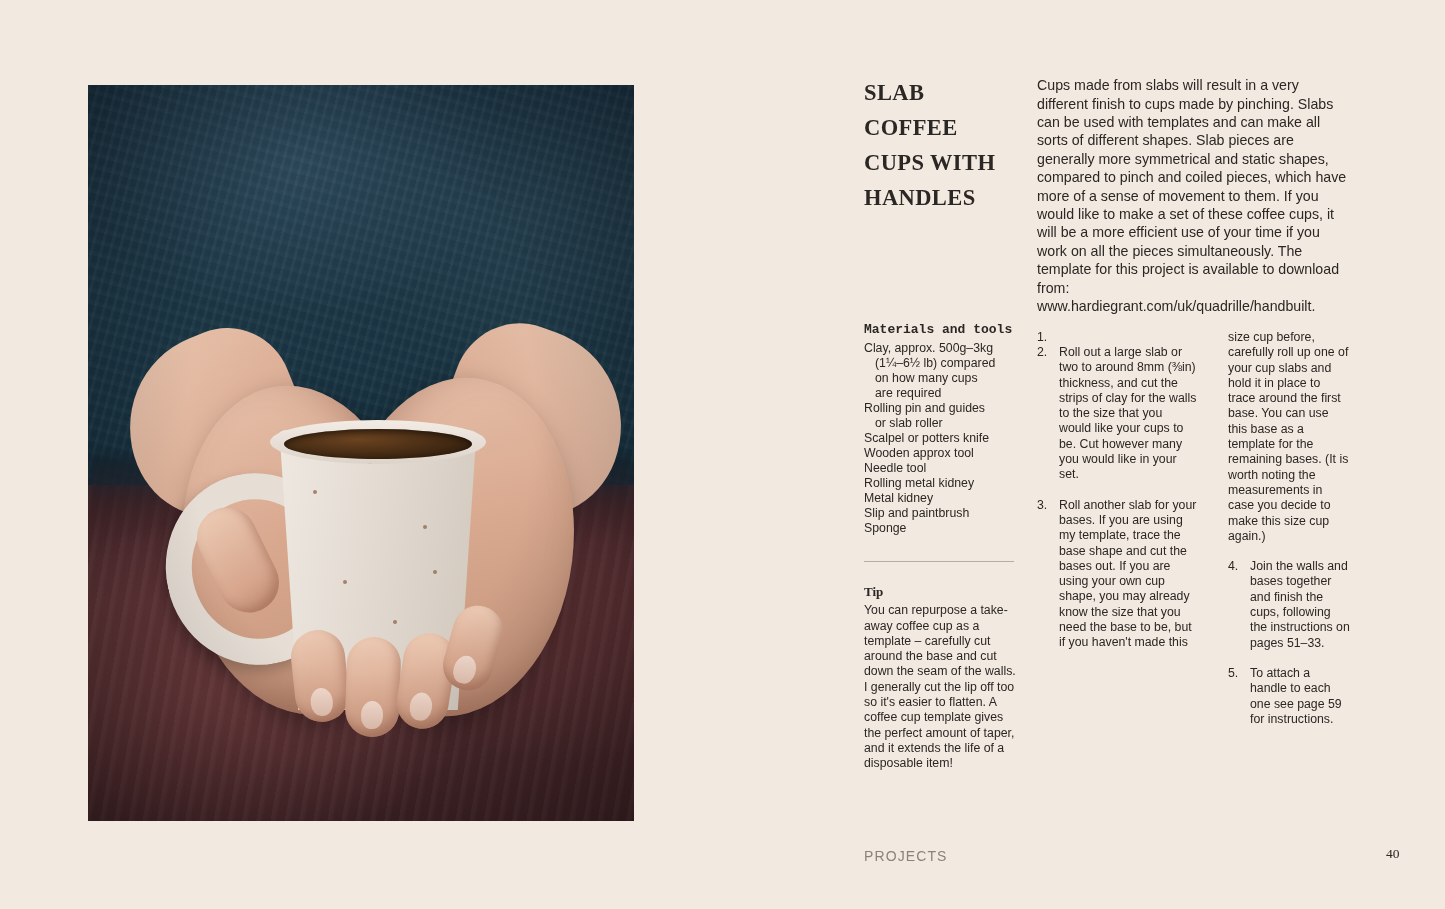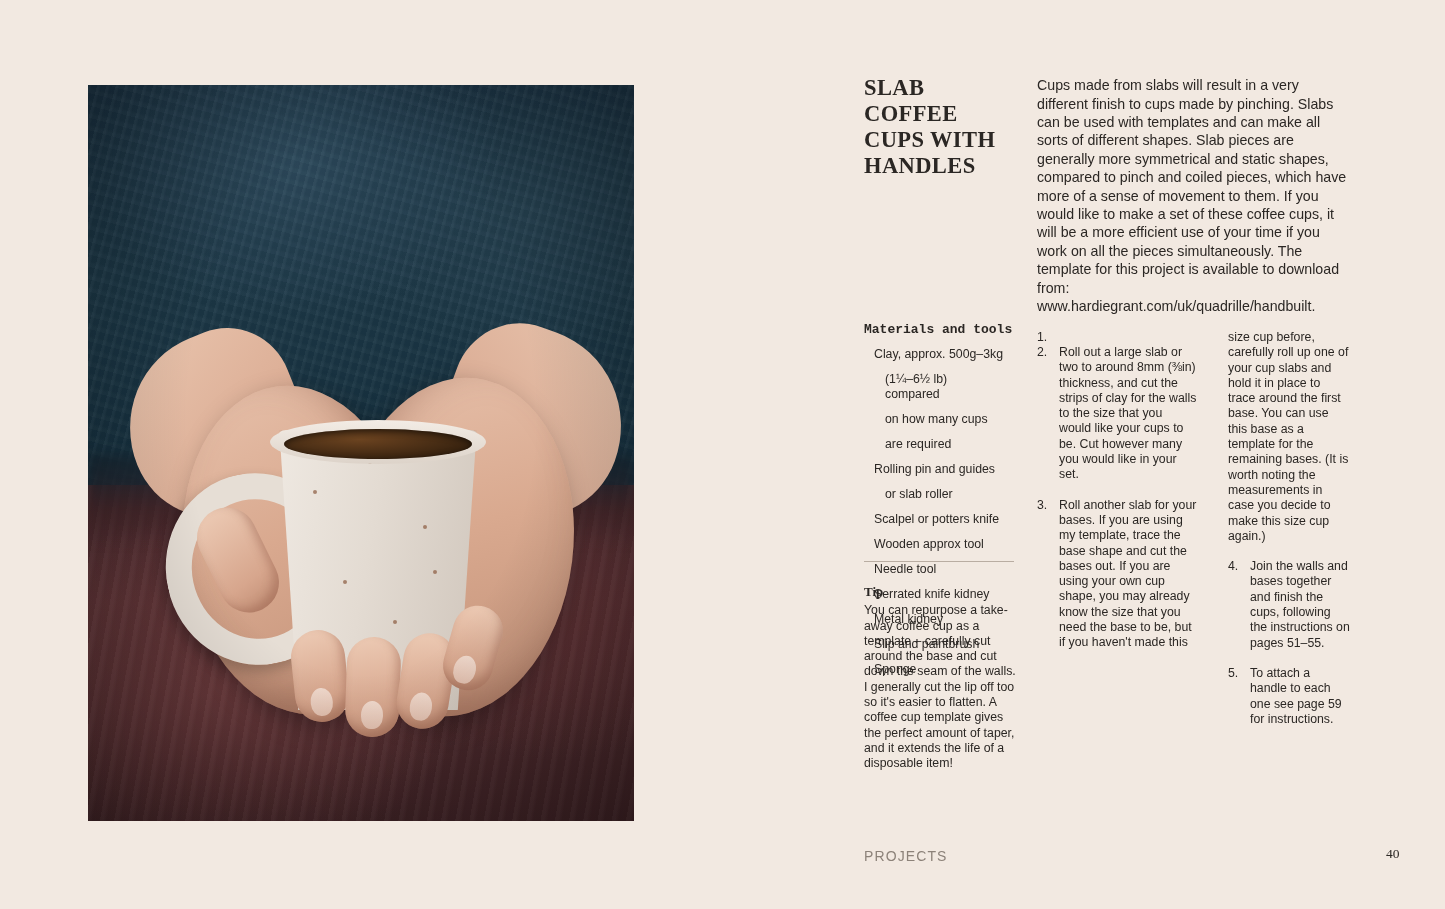--- a/index.html
+++ b/index.html
@@ -186,21 +186,21 @@
   }
 
   
   .title {
     position: absolute;
     left: 864px;
     top: 60px;
     width: 155px;
     font-family: "Liberation Serif", serif;
     font-size: 22.5px;
-    line-height: 26px;
+    line-height: 35px;
     letter-spacing: 0.4px;
     color: #2b2724;
   }
   .intro {
     position: absolute;
     left: 1037px;
     top: 62px;
     width: 310px;
     font-family: "Liberation Sans", sans-serif;
     font-size: 14.2px;
@@ -223,21 +223,21 @@
     font-family: Liberation Mono, monospace;
     font-size: 13px;
     font-weight: bold;
   }
   .materials ul {
     list-style: none;
     margin: 0;
     padding: 0;
   }
   .materials li {
-    margin: 10px;
+    margin: 0;
     padding: 0;
   }
   .materials li.indent {
     padding-left: 11px;
   }
 
   .divider {
     position: absolute;
     left: 864px;
     top: 561px;
@@ -365,21 +365,21 @@
     <ul>
       <li>Clay, approx. 500g–3kg</li>
       <li class="indent">(1¼–6½ lb) compared</li>
       <li class="indent">on how many cups</li>
       <li class="indent">are required</li>
       <li>Rolling pin and guides</li>
       <li class="indent">or slab roller</li>
       <li>Scalpel or potters knife</li>
       <li>Wooden approx tool</li>
       <li>Needle tool</li>
-      <li>Serrated knife kidney</li>
+      <li>Rolling metal kidney</li>
       <li>Metal kidney</li>
       <li>Slip and paintbrush</li>
       <li>Sponge</li>
     </ul>
   </div>
 
   <div class="divider"></div>
 
   <div class="tip">
     <h3>Tip</h3>
@@ -397,21 +397,21 @@
     <div class="step">
       <span class="num">3.</span>
       <span class="txt">Roll another slab for your bases. If you are using my template, trace the base shape and cut the bases out. If you are using your own cup shape, you may already know the size that you need the base to be, but if you haven't made this</span>
     </div>
   </div>
 
   <div class="steps-col col-b">
     <div class="cont-para">size cup before, carefully roll up one of your cup slabs and hold it in place to trace around the first base. You can use this base as a template for the remaining bases. (It is worth noting the measurements in case you decide to make this size cup again.)</div>
     <div class="step">
       <span class="num">4.</span>
-      <span class="txt">Join the walls and bases together and finish the cups, following the instructions on pages 51–55.</span>
+      <span class="txt">Join the walls and bases together and finish the cups, following the instructions on pages 51–33.</span>
     </div>
     <div class="step">
       <span class="num">5.</span>
       <span class="txt">To attach a handle to each one see page 59 for instructions.</span>
     </div>
   </div>
 
   <div class="footer-label">PROJECTS</div>
   <div class="page-number">40</div>
 

